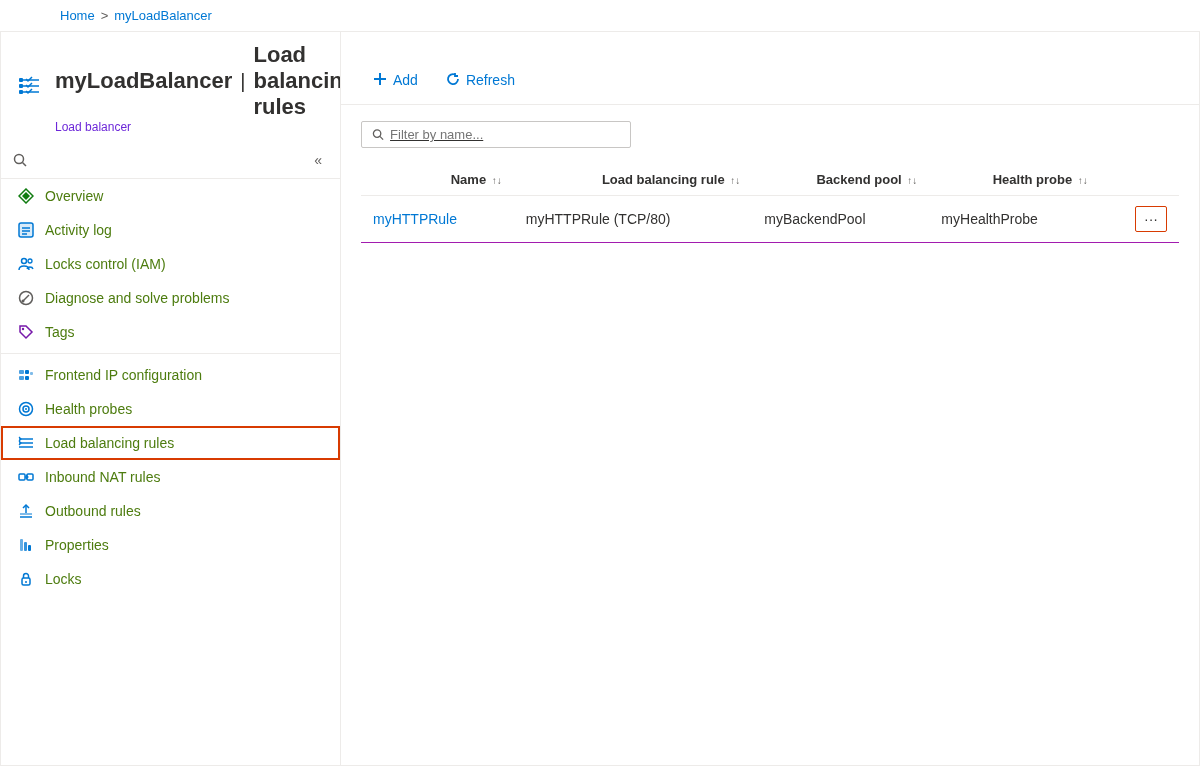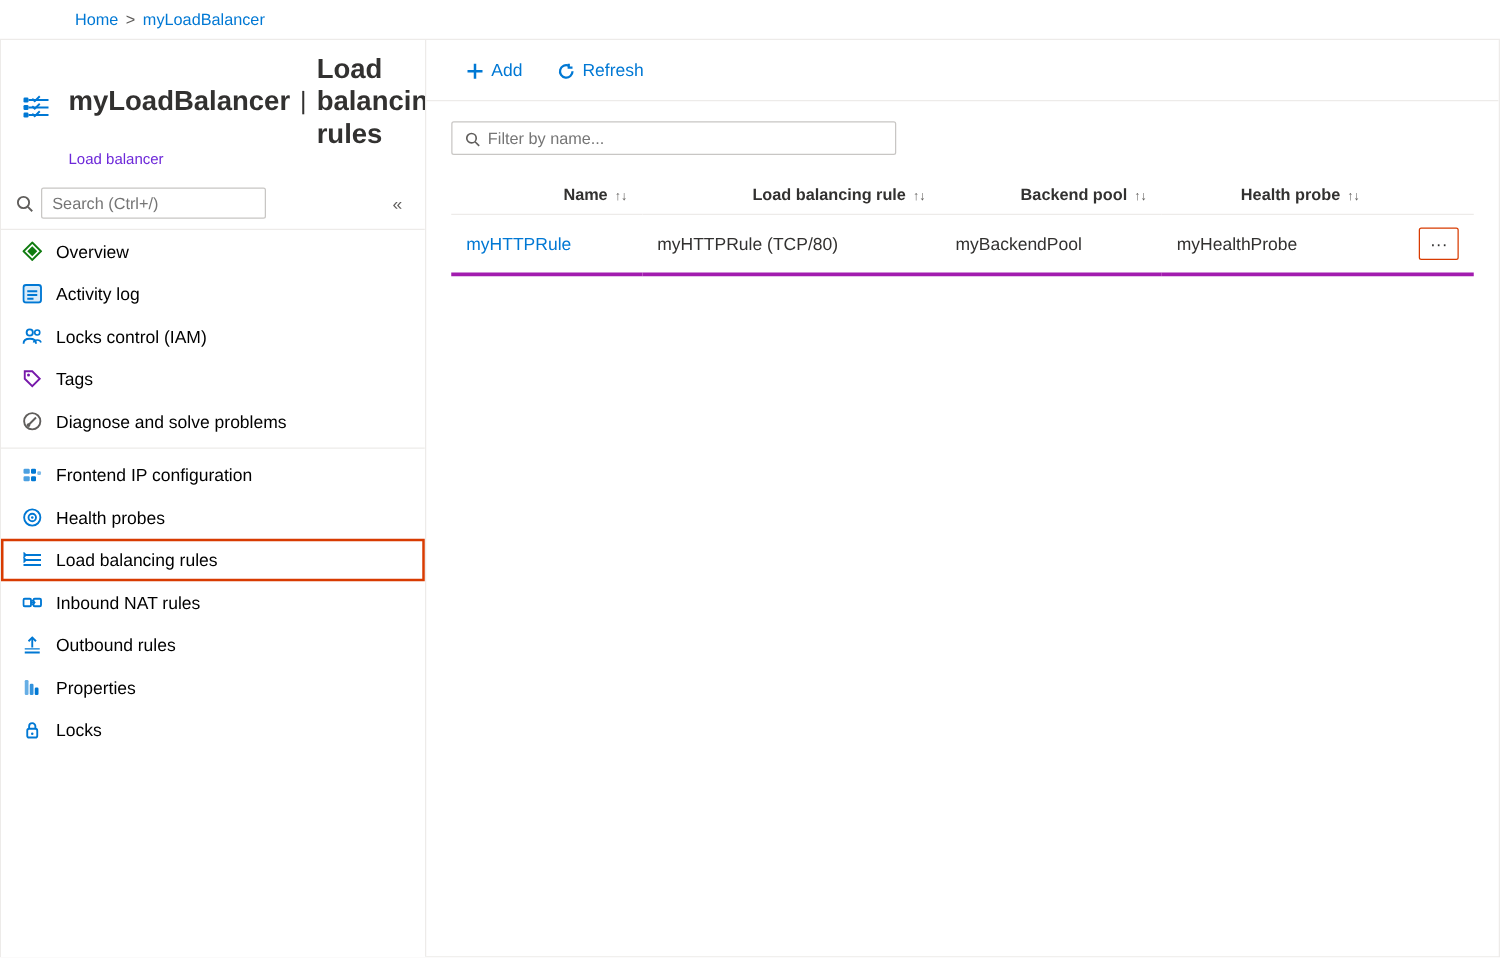--- a/index.html
+++ b/index.html
@@ -13,46 +13,46 @@
 
     
     .sidebar { width: 340px; min-width: 340px; border-right: 1px solid #edebe9; display: flex; flex-direction: column; overflow-y: auto; background: #fff; }
 
     
     .sidebar-search { padding: 8px 12px; display: flex; align-items: center; border-bottom: 1px solid #edebe9; gap: 6px; }
     .sidebar-search input { border: 1px solid #c8c6c4; border-radius: 2px; padding: 4px 8px; font-size: 13px; width: 180px; color: #605e5c; outline: none; }
     .collapse-btn { margin-left: auto; color: #605e5c; cursor: pointer; font-size: 14px; padding: 2px 6px; }
 
     
-    .nav-item { display: flex; align-items: center; gap: 10px; padding: 8px 16px; cursor: pointer; font-size: 14px; color: #000000; }
+    .nav-item { display: flex; align-items: center; gap: 10px; padding: 8px 16px; cursor: pointer; font-size: 14px; color: #4d7c0f; }
     .nav-icon { width: 18px; height: 18px; display: flex; align-items: center; justify-content: center; flex-shrink: 0; }
     .section-label { padding: 12px 16px 4px; font-size: 12px; font-weight: 600; color: #323130; border-top: 1px solid #edebe9; margin-top: 4px; }
     .section-divider { border: none; border-top: 1px solid #edebe9; margin: 4px 0; }
 
     
     .nav-item.selected-item {
       background: #fff;
       outline: 2px solid #d83b01;
       outline-offset: -2px;
     }
 
     
     .main-content { flex: 1; display: flex; flex-direction: column; overflow: hidden; }
     .toolbar { padding: 10px 20px; display: flex; align-items: center; gap: 4px; border-bottom: 1px solid #edebe9; }
-    .toolbar-btn { display: flex; align-items: flex-end; gap: 6px; padding: 6px 12px; background: #fff; border: none; cursor: pointer; font-size: 14px; color: #0078d4; border-radius: 2px; }
+    .toolbar-btn { display: flex; align-items: flex-start; gap: 6px; padding: 6px 12px; background: #fff; border: none; cursor: pointer; font-size: 14px; color: #0078d4; border-radius: 2px; margin-top: 24px; }
 
     
     .content-area { padding: 16px 20px; flex: 1; overflow-y: auto; }
-    .filter-bar { display: flex; align-items: flex-end; border: 1px solid #c8c6c4; border-radius: 2px; padding: 5px 10px; gap: 6px; width: 356px; margin-bottom: 16px; }
+    .filter-bar { display: flex; align-items: center; border: 1px solid #c8c6c4; border-radius: 2px; padding: 5px 10px; gap: 6px; width: 270px; margin-bottom: 16px; text-decoration: underline; }
     .filter-bar input { border: none; outline: none; font-size: 13px; color: #605e5c; width: 100%; background: transparent; }
 
     
     .data-table { width: 100%; border-collapse: collapse; }
     .data-table th { text-align: right; padding: 8px 12px; font-size: 13px; font-weight: 600; color: #323130; border-bottom: 1px solid #edebe9; white-space: nowrap; }
-    .data-table td { padding: 10px 12px; font-size: 14px; border-bottom: 3px solid #a21caf; }
+    .data-table td { padding: 10px 12px; font-size: 14px; border-bottom: 1px solid #a21caf; }
     .sort-icon { font-size: 10px; color: #605e5c; margin-left: 2px; }
     .link-cell { color: #0078d4; cursor: pointer; text-decoration: none; }
     .more-btn-cell { text-align: right; }
     .more-btn { border: 1px solid #d83b01; background: #fff; cursor: pointer; padding: 4px 8px; font-size: 14px; color: #323130; border-radius: 2px; }
 
     
     .header-row { display: flex; align-items: center; padding: 10px 16px 8px; gap: 10px; }
     .header-icon-wrap { display: flex; align-items: center; }
     .header-title-wrap { flex: 1; }
     .header-main-title { font-size: 22px; font-weight: 700; color: #323130; }
@@ -105,21 +105,20 @@
           <div class="header-resource-type">Load balancer</div>
         </div>
 
       </div>
 
       <div class="sidebar-search">
         <svg width="14" height="14" viewBox="0 0 14 14">
           <circle cx="6" cy="6" r="4.5" fill="none" stroke="#605e5c" stroke-width="1.5"></circle>
           <line x1="9.5" y1="9.5" x2="13" y2="13" stroke="#605e5c" stroke-width="1.5"></line>
         </svg>
-        <input type="text" placeholder="Search (Ctrl+/)" style="">
         <span class="collapse-btn">«</span>
       </div>
 
       <div>
 
         <div class="nav-item">
           <span class="nav-icon icon-overview">
             <svg width="16" height="16" viewBox="0 0 16 16">
               <path d="M8 1 L15 8 L8 15 L1 8 Z" fill="none" stroke="#107c10" stroke-width="1.5"></path>
               <path d="M8 4 L12 8 L8 12 L4 8 Z" fill="#107c10"></path>
@@ -147,38 +146,38 @@
               <circle cx="6" cy="5" r="2.5" fill="none" stroke="#0078d4" stroke-width="1.5"></circle>
               <path d="M1 14 Q1 10 6 10 Q11 10 11 14" fill="none" stroke="#0078d4" stroke-width="1.5"></path>
               <circle cx="12" cy="5" r="2" fill="none" stroke="#0078d4" stroke-width="1.3"></circle>
               <path d="M9 13 Q9.5 11 12 11 Q14.5 11 15 13" fill="none" stroke="#0078d4" stroke-width="1.3"></path>
             </svg>
           </span>
           <span>Locks control (IAM)</span>
         </div>
 
         <div class="nav-item">
-          <span class="nav-icon icon-tags">
-            <svg width="16" height="16" viewBox="0 0 16 16">
-              <path d="M2 2 L8 2 L14 8 L8 14 L2 8 Z" fill="none" stroke="#7719aa" stroke-width="1.5"></path>
-              <circle cx="5" cy="5" r="1.2" fill="#7719aa"></circle>
-            </svg>
-          </span>
-          <span>Tags</span>
-        </div>
-
-        <div class="nav-item">
           <span class="nav-icon icon-diagnose">
             <svg width="16" height="16" viewBox="0 0 16 16">
               <circle cx="8" cy="8" r="6.5" fill="none" stroke="#605e5c" stroke-width="1.5"></circle>
               <line x1="5" y1="11" x2="11" y2="5" stroke="#605e5c" stroke-width="1.5"></line>
               <circle cx="5" cy="11" r="1.5" fill="#605e5c"></circle>
             </svg>
           </span>
           <span>Diagnose and solve problems</span>
+        </div>
+
+        <div class="nav-item">
+          <span class="nav-icon icon-tags">
+            <svg width="16" height="16" viewBox="0 0 16 16">
+              <path d="M2 2 L8 2 L14 8 L8 14 L2 8 Z" fill="none" stroke="#7719aa" stroke-width="1.5"></path>
+              <circle cx="5" cy="5" r="1.2" fill="#7719aa"></circle>
+            </svg>
+          </span>
+          <span>Tags</span>
         </div>
 
         <hr class="section-divider">
 
         <div class="nav-item">
           <span class="nav-icon">
             <svg width="16" height="16" viewBox="0 0 16 16">
               <rect x="1" y="3" width="5" height="4" rx="1" fill="#0078d4" opacity="0.7"></rect>
               <rect x="1" y="9" width="5" height="4" rx="1" fill="#0078d4" opacity="0.7"></rect>
               <rect x="7" y="3" width="4" height="4" rx="1" fill="#0078d4"></rect>

